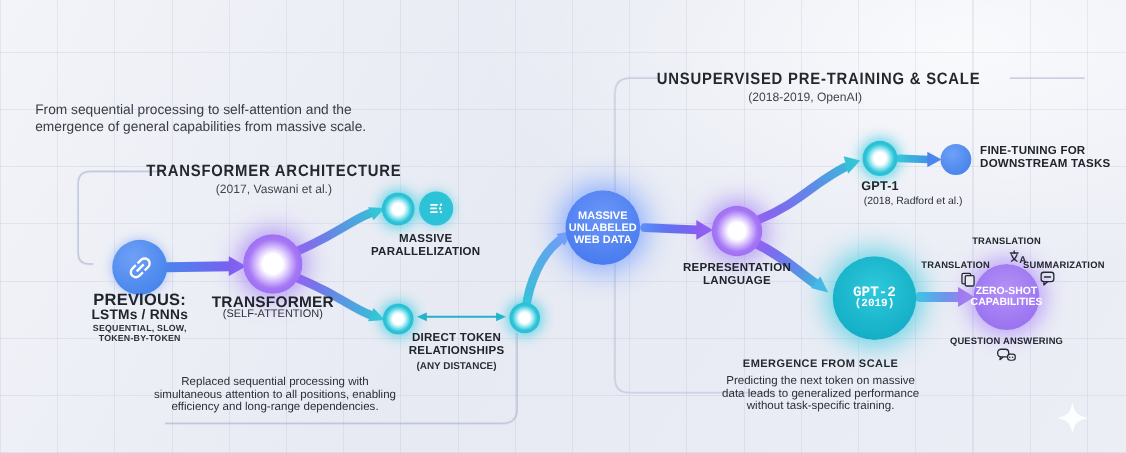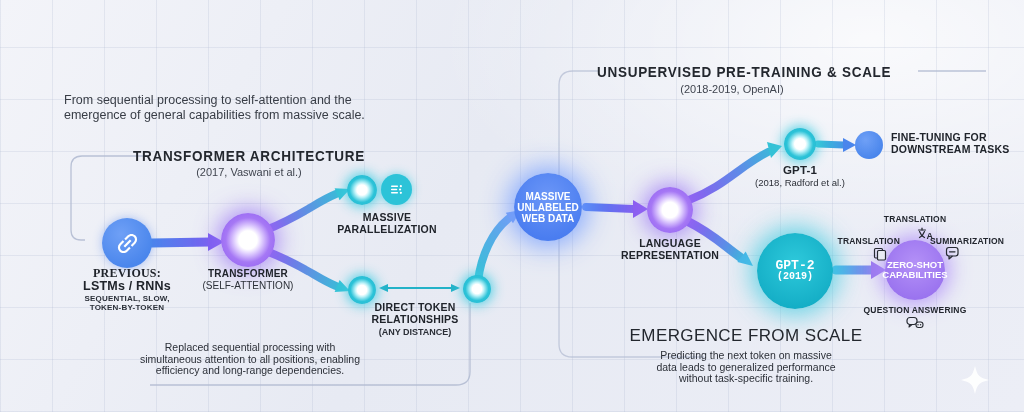--- a/index.html
+++ b/index.html
@@ -119,48 +119,48 @@
       <g stroke="#23b2c8" stroke-width="1.8">
         <path d="M386,288 L453,288"></path>
       </g>
       <polygon points="379,288 388,284 388,292" fill="#23b2c8"></polygon>
       <polygon points="460,288 451,284 451,292" fill="#23b2c8"></polygon>
     </g>
 
     <path fill="rgba(255,255,255,0.9)" d="M975,366 C977.5,376 979,377.5 989,380 C979,382.5 977.5,384 975,394 C972.5,384 971,382.5 961,380 C971,377.5 972.5,376 975,366 Z"></path>
   </svg>
 
-  <div class="abs subtitle" style="left:32px;top:93px;margin-left:32px;">
+  <div class="abs subtitle" style="left:32px;top:93px;">
     <div>From sequential processing to self-attention and the</div>
     <div>emergence of general capabilities from massive scale.</div>
   </div>
 
   <div class="abs ctr sec-title cond" style="left:99px;top:147px;width:300px;">TRANSFORMER ARCHITECTURE</div>
   <div class="abs ctr sec-sub" style="left:99px;top:166px;width:300px;">(2017, Vaswani et al.)</div>
 
   <div class="abs ctr sec-title cond" style="left:582px;top:63px;width:300px;">UNSUPERVISED PRE-TRAINING &amp; SCALE</div>
   <div class="abs ctr sec-sub" style="left:582px;top:83px;width:300px;">(2018-2019, OpenAI)</div>
 
   <div class="abs node solid-blue" style="left:102px;top:218px;width:50px;height:50px;box-shadow:0 0 10px rgba(80,130,240,0.45);display:flex;align-items:center;justify-content:center;">
     <svg width="27" height="27" viewBox="0 0 24 24">
       <g transform="rotate(-45 12 12)" fill="#ffffff">
         <path d="M3.9,12c0-1.71,1.39-3.1,3.1-3.1h4V7H7c-2.76,0-5,2.24-5,5s2.24,5,5,5h4v-1.9H7C5.29,15.1,3.9,13.71,3.9,12z M8,13h8v-2H8V13z M17,7h-4v1.9h4c1.71,0,3.1,1.39,3.1,3.1s-1.39,3.1-3.1,3.1h-4V17h4c2.76,0,5-2.24,5-5S19.76,7,17,7z"></path>
       </g>
     </svg>
   </div>
   <div class="abs ctr" style="left:52px;top:267px;width:150px;">
-    <div class="lbl" style="font-size:12px;font-family:Liberation Serif, serif;">PREVIOUS:</div>
+    <div class="lbl" style="font-size:15px;">PREVIOUS:</div>
     <div class="lbl" style="font-size:12.5px;line-height:14px;">LSTMs / RNNs</div>
     <div class="lbl-sm" style="margin-top:1px;">SEQUENTIAL, SLOW,</div>
     <div class="lbl-sm">TOKEN-BY-TOKEN</div>
   </div>
 
   <div class="abs node donut-purple" style="left:221px;top:213px;width:54px;height:54px;"></div>
   <div class="abs ctr" style="left:173px;top:268px;width:150px;">
-    <div class="lbl" style="font-size:10px;">TRANSFORMER</div>
+    <div class="lbl" style="font-size:14px;">TRANSFORMER</div>
     <div style="font-size:10px;color:#2b2f37;">(SELF-ATTENTION)</div>
   </div>
 
   <div class="abs node donut-teal" style="left:347px;top:175px;width:30px;height:30px;"></div>
   <div class="abs node" style="left:381px;top:174px;width:31px;height:31px;background:#2cc3d8;box-shadow:0 0 10px rgba(60,205,226,0.7);display:flex;align-items:center;justify-content:center;">
     <svg width="19" height="19" viewBox="0 0 24 24" fill="#ffffff">
       <rect x="5" y="6.8" width="9" height="2" rx="1"></rect>
         <circle cx="17.5" cy="7.8" r="1.4"></circle>
       <rect x="5" y="11" width="8" height="2" rx="1"></rect>
         <circle cx="16.5" cy="12" r="1.4"></circle>
@@ -184,28 +184,28 @@
   <div class="abs node" style="left:514px;top:173px;width:68px;height:68px;background:radial-gradient(circle at 50% 35%,#6b96f7,#4a7df0 75%);box-shadow:0 0 26px 6px rgba(120,160,255,0.85);">
     <div class="node-text" style="font-size:10px;">
       <div>MASSIVE</div>
       <div>UNLABELED</div>
       <div>WEB DATA</div>
     </div>
   </div>
 
   <div class="abs node donut-purple" style="left:647px;top:187px;width:46px;height:46px;"></div>
   <div class="abs ctr" style="left:595px;top:237px;width:150px;">
+    <div class="lbl">REPRESENTATION</div>
     <div class="lbl">LANGUAGE</div>
-    <div class="lbl">REPRESENTATION</div>
   </div>
 
   <div class="abs node donut-teal" style="left:784px;top:128px;width:32px;height:32px;"></div>
   <div class="abs ctr" style="left:725px;top:164px;width:150px;">
     <div class="lbl" style="font-size:11.5px;">GPT-1</div>
-    <div style="font-size:9.5px;color:#2b2f37;margin-top:1px;">(2018, Radford et al.)</div>
+    <div style="font-size:9.5px;color:#2b2f37;margin-top:1px;text-align:right;">(2018, Radford et al.)</div>
   </div>
 
   <div class="abs node solid-blue" style="left:855px;top:131px;width:28px;height:28px;"></div>
   <div class="abs" style="left:891px;top:131px;">
     <div class="lbl">FINE-TUNING FOR</div>
     <div class="lbl">DOWNSTREAM TASKS</div>
   </div>
 
   <div class="abs node" style="left:757px;top:233px;width:76px;height:76px;background:radial-gradient(circle at 50% 40%,#2ec9db,#14aec6 75%);box-shadow:0 0 24px 6px rgba(70,205,225,0.8);font-family:Liberation Mono, monospace;">
     <div class="node-text">
@@ -254,21 +254,21 @@
       <circle cx="14.6" cy="8.8" r="0.7" fill="#262a32"></circle>
   </svg>
 
   <div class="abs ctr note" style="left:100px;top:342px;width:300px;">
     <div>Replaced sequential processing with</div>
     <div>simultaneous attention to all positions, enabling</div>
     <div>efficiency and long-range dependencies.</div>
   </div>
 
   <div class="abs ctr" style="left:596px;top:326px;width:300px;">
-    <div style="font-size:17px;font-weight:normal;letter-spacing:0.4px;color:#23272e;">EMERGENCE FROM SCALE</div>
+    <div style="font-size:10px;font-weight:bold;letter-spacing:0.4px;color:#23272e;">EMERGENCE FROM SCALE</div>
     <div class="note" style="margin-top:4px;">
       <div>Predicting the next token on massive</div>
       <div>data leads to generalized performance</div>
       <div>without task-specific training.</div>
     </div>
   </div>
 
 </div>
 
 </body></html>

